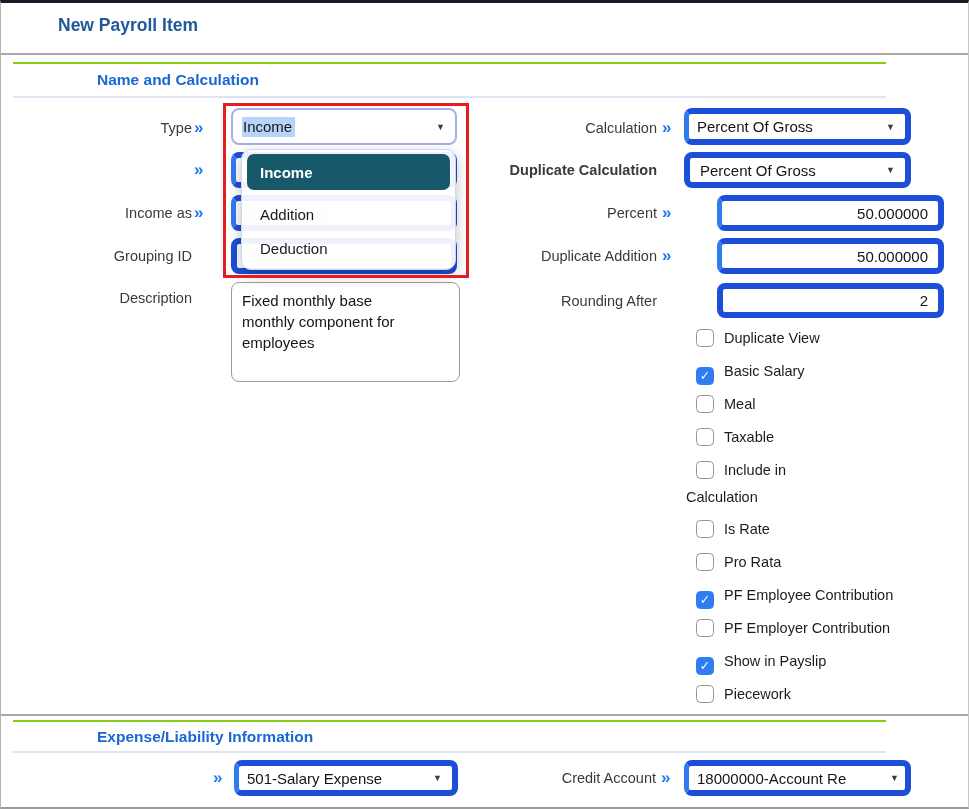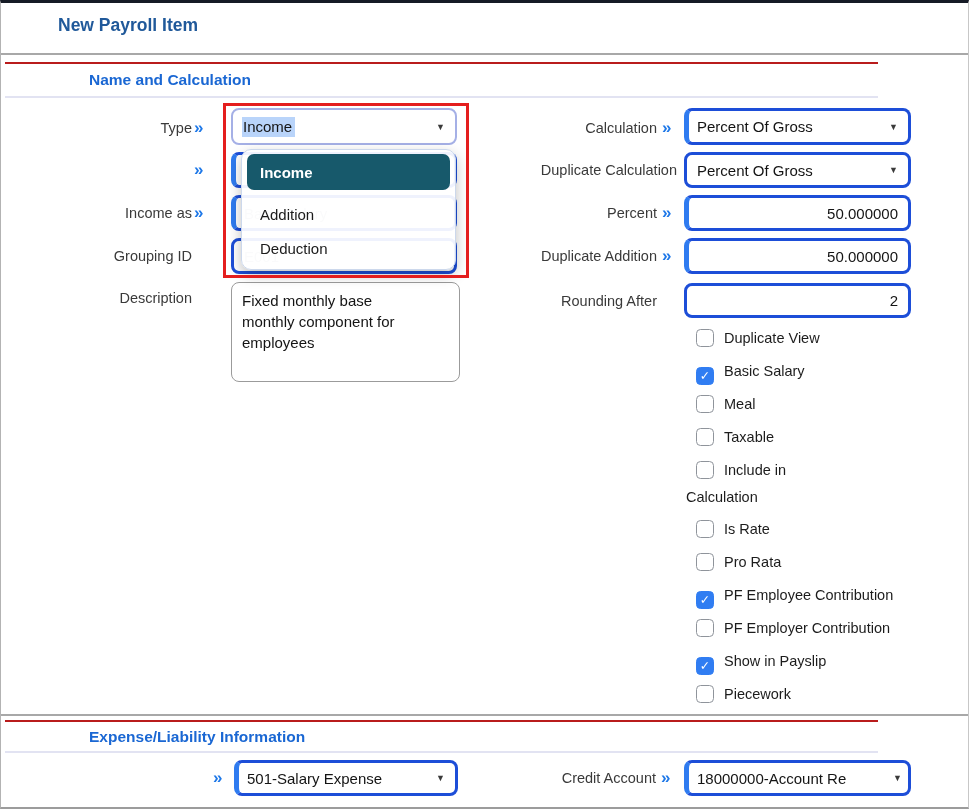--- a/index.html
+++ b/index.html
@@ -5,31 +5,31 @@
   html,body{margin:0;padding:0;background:#ffffff;}
   .page{
     position:relative;width:969px;height:809px;box-sizing:border-box;
     background:#ffffff;overflow:hidden;
     border-top:3px solid #161b26;border-left:1px solid #b3b3b3;
     border-right:1px solid #c7c7c7;border-bottom:2px solid #9c9c9c;
     font-family:"Liberation Sans","DejaVu Sans",sans-serif;color:#222;
   }
   .page-title{position:absolute;left:57px;top:12px;font-size:17.5px;font-weight:bold;color:#20599a;}
   .hr-gray{position:absolute;left:0;width:969px;height:2px;background:#a8a8a8;}
-  .band{position:absolute;left:4px;width:873px;box-sizing:border-box;
-        border-top:2px solid #b91c1c;border-bottom:2px solid #e2e3f2;}
+  .band{position:absolute;left:12px;width:873px;box-sizing:border-box;
+        border-top:2px solid #84cc16;border-bottom:2px solid #e2e3f2;}
   .sec-title{padding-left:84px;font-size:15.5px;font-weight:bold;color:#1a67d3;}
   .lbl{position:absolute;text-align:right;color:#3a3a3a;font-size:14.5px;line-height:36px;white-space:nowrap;}
   .lbl.top-align{line-height:20px;padding-top:4px;}
   .req{position:absolute;width:20px;color:#1e78e8;font-weight:bold;font-size:17px;line-height:36px;text-align:left;}
-  .fld{position:absolute;background:#fff;border:3px solid #1d4ed8;border-radius:8px;
+  .fld{position:absolute;background:#fff;border:6px solid #1d4ed8;border-radius:8px;
        box-sizing:border-box;font-size:15px;color:#141414;display:flex;align-items:center;
        padding:0 26px 0 10px;white-space:nowrap;overflow:hidden;}
   .fld.blue-bar{border-left:5px solid #2f7bf0;padding-left:8px;}
-  .fld.num{justify-content:flex-end;padding-right:10px;}
+  .fld.num{justify-content:flex-end;padding-right:10px;margin-left:33px;}
   .fld .arrow{position:absolute;right:10px;top:50%;transform:translateY(-50%);
               font-size:9px;color:#3a3a3a;line-height:1;}
   .fld.ghost{color:#b7bbc3;}
   .type-select{border:2px solid #a5b0e6;padding-left:9px;}
   .sel-hl{background:#b9d4fa;padding:1px 3px 2px 1px;}
   .desc{position:absolute;background:#fff;border:1px solid #9b9b9b;border-radius:8px;
         box-sizing:border-box;font-size:15px;line-height:21px;color:#141414;padding:7px 10px;}
   .desc .inner{display:block;max-width:175px;}
   .menu{position:absolute;left:240px;top:146px;width:213px;height:119px;z-index:5;
         background:rgba(255,255,255,0.93);border:1px solid #ccd8ec;border-radius:10px;
@@ -94,21 +94,21 @@
     </div>
   <div class="red-rect"></div>
 
   <div class="lbl" style="left:400px;top:107px;width:256px;">Calculation</div>
   <span class="req" style="left:661px;top:107px;">»</span>
   <div class="fld blue-bar" style="left:683px;top:105px;width:227px;height:37px;">
     <span>Percent Of Gross</span>
     <span class="arrow">▼</span>
   </div>
 
-  <div class="lbl" style="left:420px;top:149px;width:256px;">Duplicate Calculation</div>
+  <div class="lbl" style="left:400px;top:149px;width:256px;font-weight:bold;">Duplicate Calculation</div>
   <div class="fld" style="left:683px;top:149px;width:227px;height:36px;">
     <span>Percent Of Gross</span>
     <span class="arrow">▼</span>
   </div>
 
   <div class="lbl" style="left:400px;top:192px;width:256px;">Percent</div>
   <span class="req" style="left:661px;top:192px;">»</span>
   <div class="fld blue-bar num" style="left:683px;top:192px;width:227px;height:36px;">
     <span>50.000000</span>
   </div>

